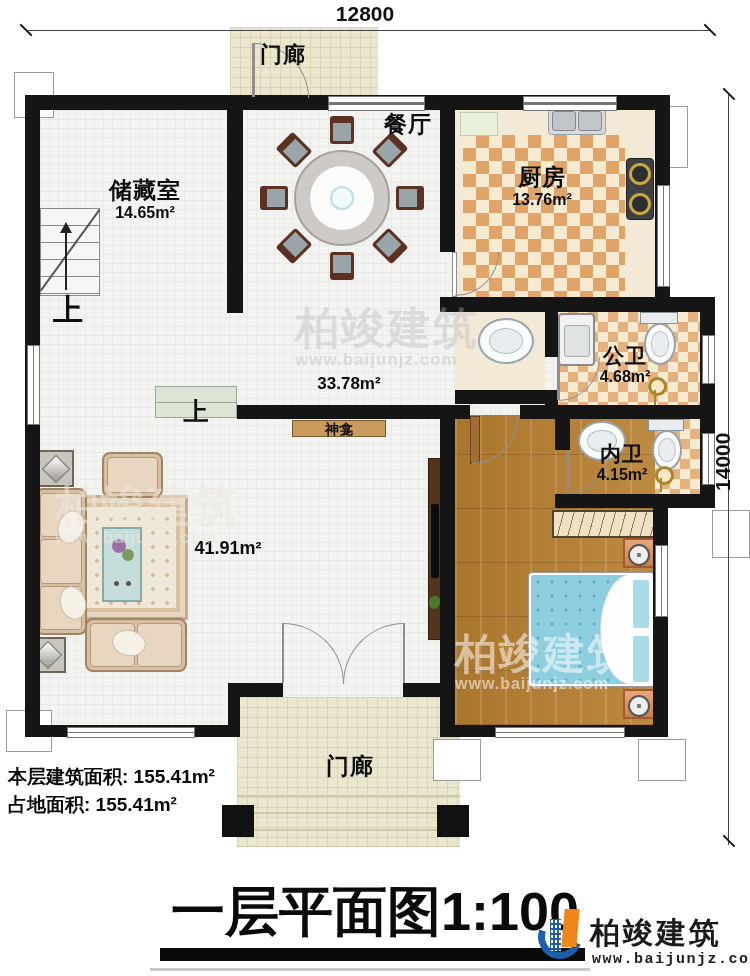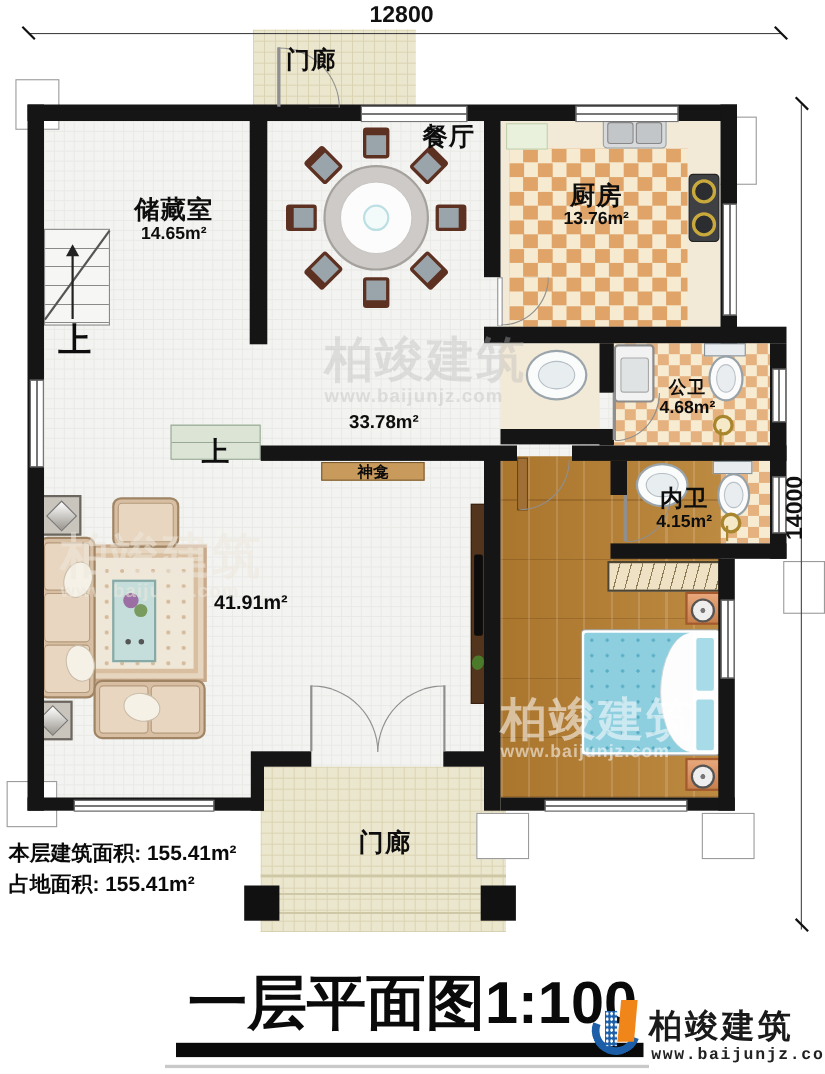--- a/index.html
+++ b/index.html
@@ -226,36 +226,36 @@
   <div class="furn" style="left:38px;top:450px;width:36px;height:37px;background:#c9c4bc;border:2px solid #6b675f;display:flex;align-items:center;justify-content:center;">
     <div style="width:18px;height:18px;background:linear-gradient(135deg,#fff,#9a968e);border:1px solid #777;transform:rotate(45deg);"></div>
   </div>
   <div class="furn" style="left:30px;top:637px;width:36px;height:36px;background:#c9c4bc;border:2px solid #6b675f;display:flex;align-items:center;justify-content:center;">
     <div style="width:18px;height:18px;background:linear-gradient(135deg,#fff,#9a968e);border:1px solid #777;transform:rotate(45deg);"></div>
   </div>
 
   <div class="lbl" style="left:243px;top:43px;width:80px;">
     <div class="rname" style="font-size:22px;">门廊</div>
   </div>
-  <div class="lbl" style="left:98px;top:178px;width:120px;">
+  <div class="lbl" style="left:85px;top:178px;width:120px;">
     <div class="rname">储藏室</div>
     <div class="rarea">14.65m²</div>
   </div>
   <div class="lbl" style="left:370px;top:112px;width:76px;">
     <div class="rname">餐厅</div>
   </div>
   <div class="lbl" style="left:482px;top:165px;width:120px;">
     <div class="rname">厨房</div>
     <div class="rarea">13.76m²</div>
   </div>
   <div class="lbl" style="left:301px;top:374px;width:96px;">
     <div class="rarea" style="font-size:17px;">33.78m²</div>
   </div>
   <div class="lbl" style="left:585px;top:344px;width:80px;">
-    <div class="rname" style="font-size:16px;">公卫</div>
+    <div class="rname" style="font-size:21px;">公卫</div>
     <div class="rarea">4.68m²</div>
   </div>
   <div class="lbl" style="left:582px;top:442px;width:80px;">
     <div class="rname" style="font-size:21px;">内卫</div>
     <div class="rarea">4.15m²</div>
   </div>
   <div class="lbl" style="left:163px;top:538px;width:130px;">
     <div class="rarea" style="font-size:18px;">41.91m²</div>
   </div>
   <div class="lbl" style="left:308px;top:754px;width:84px;">

